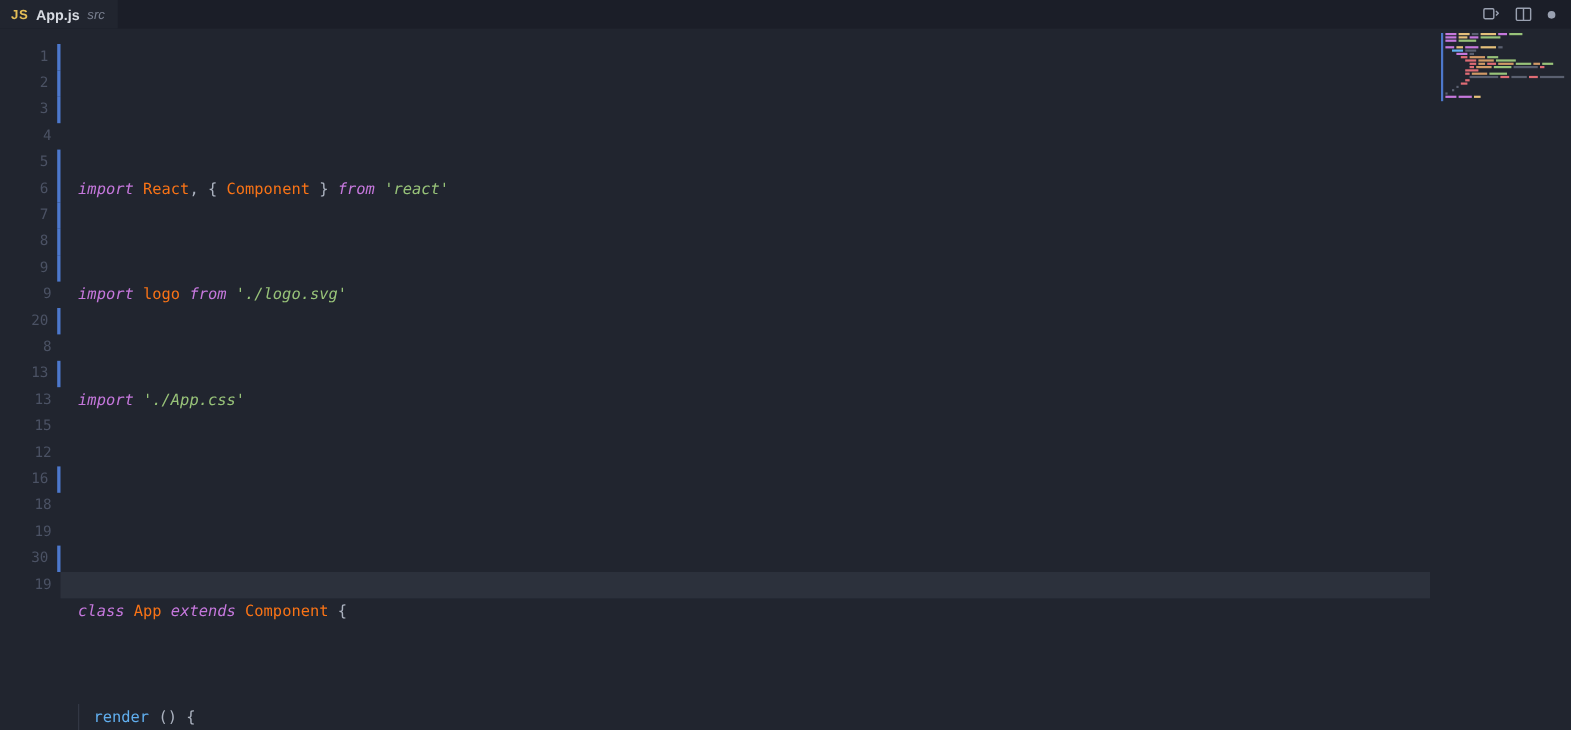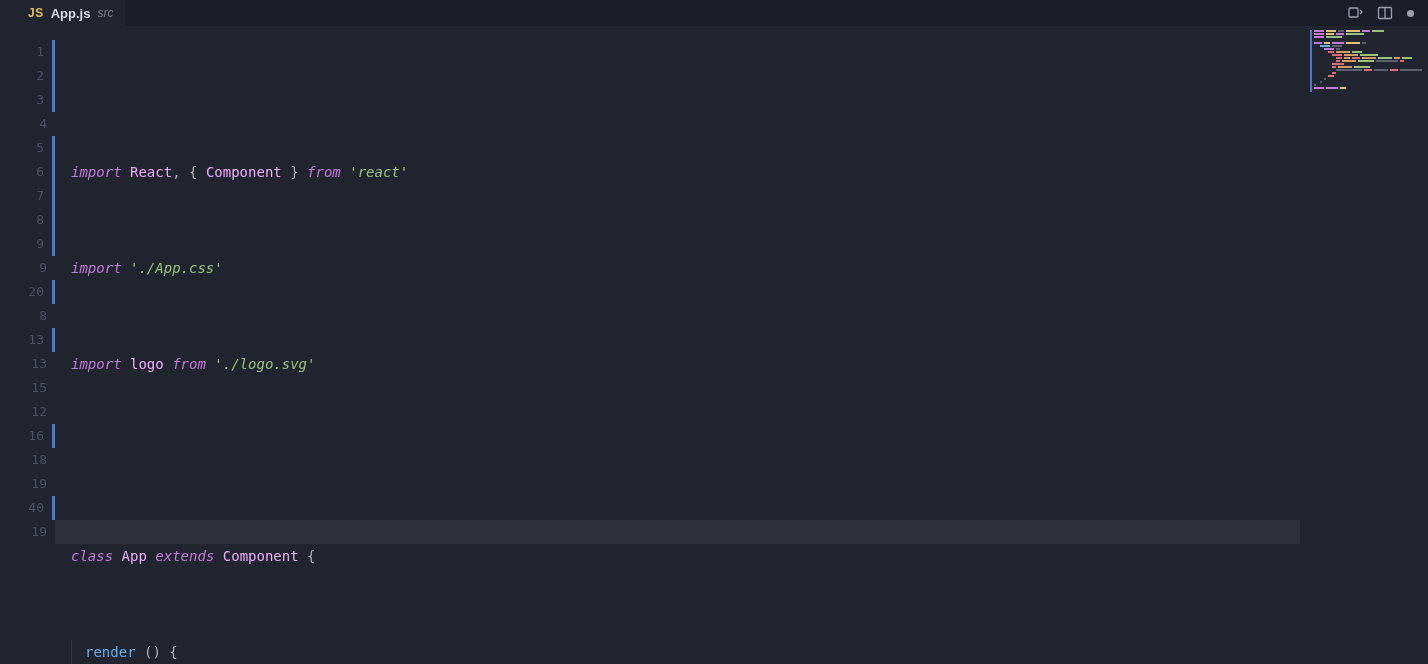--- a/index.html
+++ b/index.html
@@ -20,21 +20,21 @@
     align-items: center;
     font-family: -apple-system, "Segoe UI", "Helvetica Neue", sans-serif;
     font-size: 13px;
     color: #7f8696;
     user-select: none;
   }
   .tab {
     display: flex;
     align-items: center;
     gap: 7px;
-    padding: 0 12px 0 28px;
+    padding: 0 12px 0 10px;
     height: 100%;
     background: #21252f;
     color: #d7dbe2;
   }
   .tab .file-icon { color: #e4be57; font-weight: 700; font-size: 12px; letter-spacing: 0.5px; }
   .tab .filename { color: #d7dbe2; font-weight: 600; }
   .tab .dir { color: #7a8090; font-style: italic; font-size: 12px; }
 
   .tabbar .spacer { flex: 1; }
 
@@ -80,21 +80,21 @@
     position: absolute;
     left: 0; right: 128px;
     height: 24px;
     background: #2c313c;
     z-index: 0;
   }
   .code .row > span { position: relative; z-index: 1; }
 
   
   .kw   { color: #c678dd; font-style: italic; }          
-  .def  { color: #f0abfc; }                               
+  .def  { color: #f97316; }                               
   .from { color: #c678dd; font-style: italic; }
   .str  { color: #98c379; font-style: italic; }                               
   .fn   { color: #61afef; }
   .pun  { color: #abb2bf; }
 
   
   .minimap {
     position: absolute;
     top: 30px;
     right: 6px;
@@ -159,33 +159,33 @@
       <div class="lno">9</div>
       <div class="lno changed">20</div>
       <div class="lno">8</div>
       <div class="lno changed">13</div>
       <div class="lno">13</div>
       <div class="lno">15</div>
       <div class="lno">12</div>
       <div class="lno changed">16</div>
       <div class="lno">18</div>
       <div class="lno">19</div>
-      <div class="lno changed">40</div>
+      <div class="lno changed">30</div>
       <div class="lno">19</div>
     </div>
 
   <div class="code" id="code">
     <div class="current-line" id="curline" style="top: 494px;"></div>
 
     
     <div class="row"><span><span class="kw">import</span> <span class="def">React</span><span class="pun">, {</span> <span class="def">Component</span><span class="pun"> }</span> <span class="from">from</span> <span class="str">'react'</span></span></div>
     
+    <div class="row"><span><span class="kw">import</span> <span class="def">logo</span> <span class="from">from</span> <span class="str">'./logo.svg'</span></span></div>
+    
     <div class="row"><span><span class="kw">import</span> <span class="str">'./App.css'</span></span></div>
-    
-    <div class="row"><span><span class="kw">import</span> <span class="def">logo</span> <span class="from">from</span> <span class="str">'./logo.svg'</span></span></div>
     
     <div class="row"><span> </span></div>
     
     <div class="row"><span><span class="kw">class</span> <span class="def">App</span> <span class="kw">extends</span> <span class="def">Component</span><span class="pun"> {</span></span></div>
     
     <div class="row"><span><span class="indent-guide" style="width:14px"></span><span class="fn">render</span><span class="pun"> () {</span></span></div>
     
     
     
     

